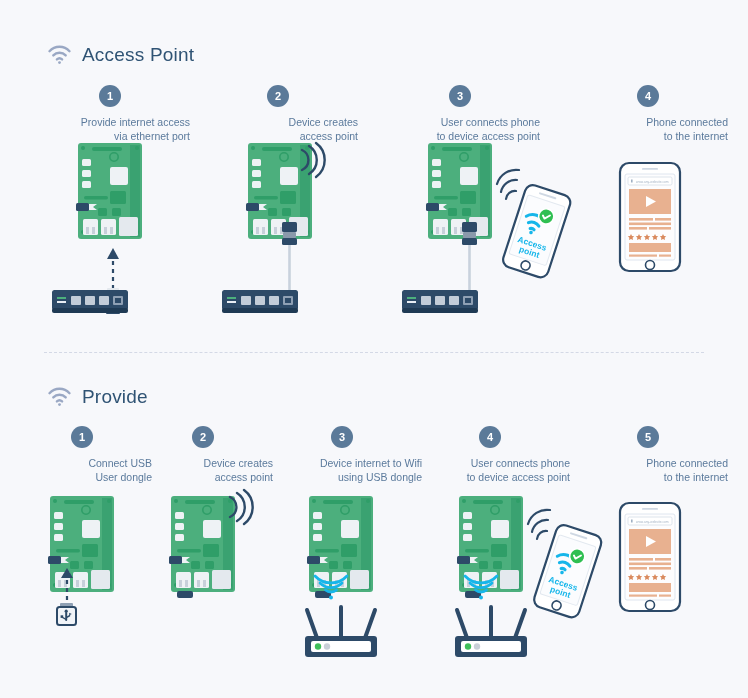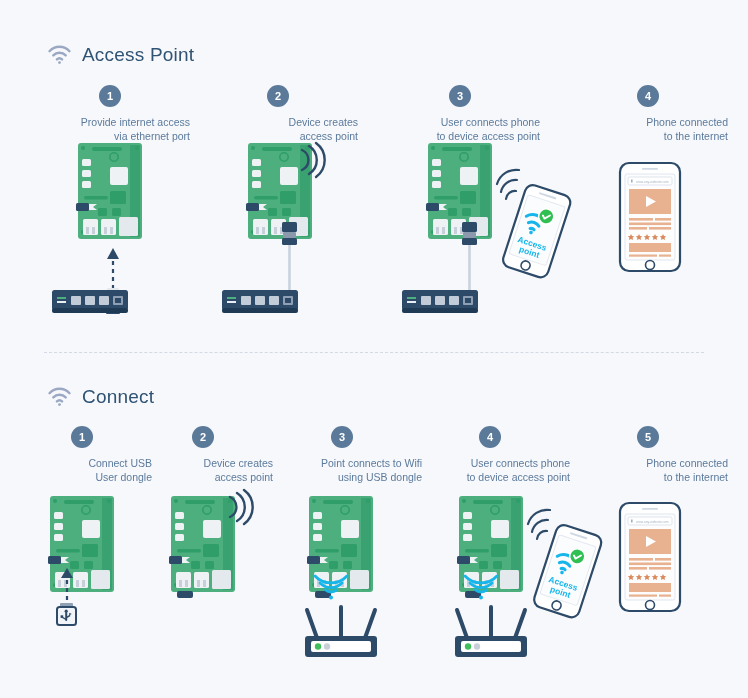--- a/index.html
+++ b/index.html
@@ -332,38 +332,38 @@
   <div class="section" style="top:380px;">
     <div class="sec-head">
       <span class="wifi-head">
         <svg width="23" height="18" viewBox="0 0 23 18">
           <path d="M1.5 5.2 A13.5 13.5 0 0 1 21.5 5.2" fill="none" stroke="#9aa8c4" stroke-width="2.4" stroke-linecap="round"></path>
           <path d="M5.3 9.4 A8.6 8.6 0 0 1 17.7 9.4" fill="none" stroke="#9aa8c4" stroke-width="2.4" stroke-linecap="round"></path>
           <path d="M8.9 13.4 A3.9 3.9 0 0 1 14.1 13.4" fill="none" stroke="#9aa8c4" stroke-width="2.4" stroke-linecap="round"></path>
           <circle cx="11.5" cy="16.6" r="1.4" fill="#9aa8c4"></circle>
         </svg>
       </span>
-      <span class="sec-title">Connect</span>
+      <span class="sec-title">Provide</span>
     </div>
   </div>
 
   <div class="steps" style="position:absolute;left:0;top:426px;">
     <div class="step" style="left:12px;width:140px;">
       <div class="badge">1</div>
       <div class="caption">Connect USB
 User dongle</div>
     </div>
     <div class="step" style="left:133px;width:140px;">
       <div class="badge">2</div>
       <div class="caption">Device creates
 access point</div>
     </div>
     <div class="step" style="left:262px;width:160px;">
       <div class="badge">3</div>
-      <div class="caption">Point connects to Wifi
+      <div class="caption">Device internet to Wifi
 using USB dongle</div>
     </div>
     <div class="step" style="left:410px;width:160px;">
       <div class="badge">4</div>
       <div class="caption">User connects phone
 to device access point</div>
     </div>
     <div class="step" style="left:568px;width:160px;">
       <div class="badge">5</div>
       <div class="caption">Phone connected

